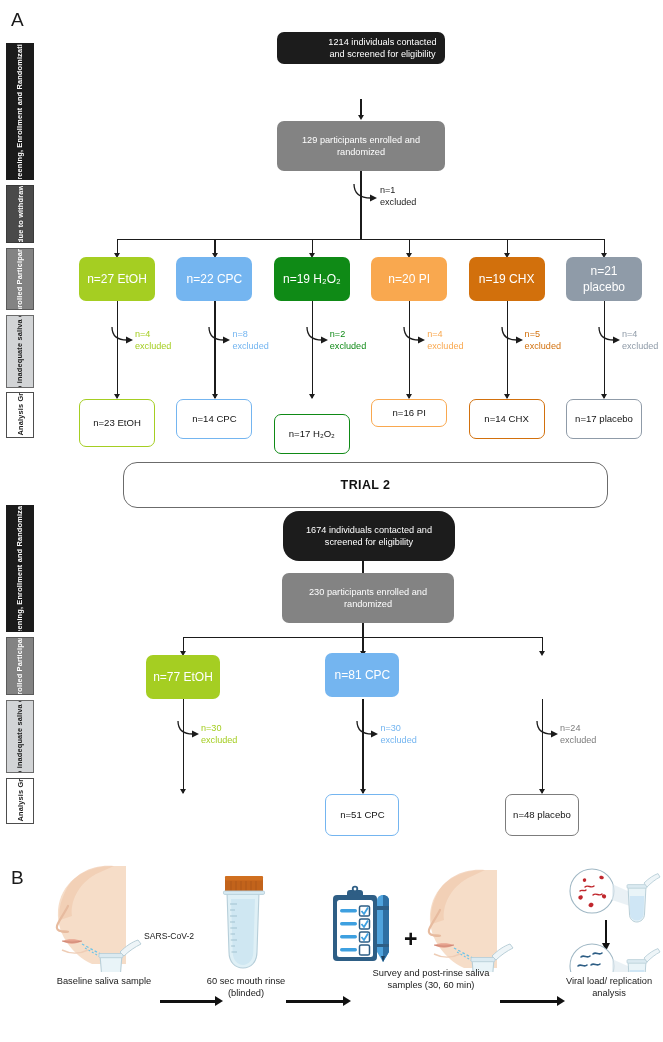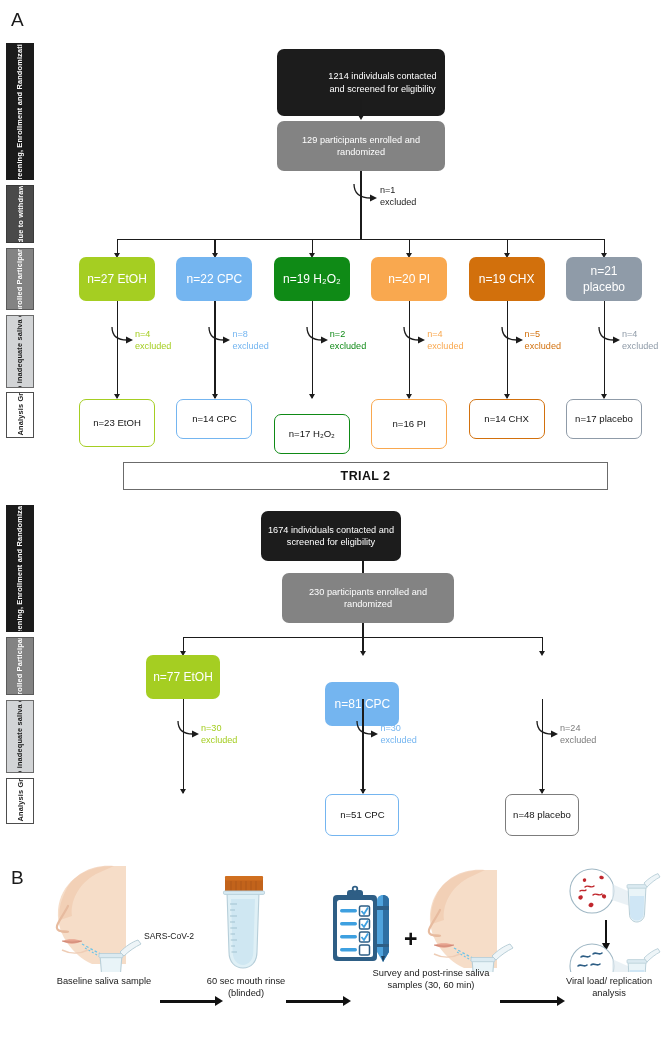--- a/index.html
+++ b/index.html
@@ -113,21 +113,21 @@
   <div class="abs stage-label sl-mid" style="left:6px; top:248px; width:28px; height:62px;">
     <span>Enrolled Participants</span>
   </div>
   <div class="abs stage-label sl-light" style="left:6px; top:315px; width:28px; height:73px;">
     <span>Excluded due to inadequate saliva or copy number</span>
   </div>
   <div class="abs stage-label sl-white" style="left:6px; top:392px; width:28px; height:46px;">
     <span>Final Analysis Groups</span>
   </div>
 
-  <div class="abs fbox screened" style="left:277px; top:49px; width:168px; height:67px;padding-left:48px;">1214 individuals contacted and screened for eligibility</div>
+  <div class="abs fbox screened" style="left:277px; top:32px; width:168px; height:32px;padding-left:48px;">1214 individuals contacted and screened for eligibility</div>
 
   <div class="abs vline" style="left:360.4px; top:99px; height:18px;"></div>
   <div class="abs arrowhead" style="left:357.5px; top:115px;"></div>
 
   <div class="abs fbox random" style="left:277px; top:121px; width:168px; height:50px;">129 participants enrolled and randomized</div>
 
   <div class="abs vline" style="left:360.4px; top:171px; height:68px;"></div>
 
   <svg class="abs curve" style="left:352px; top:184px;" width="30" height="24">
     <path d="M2,0 C2,11 9,14 19,14" stroke="#1b1b1b" stroke-width="1.3" fill="none"></path>
@@ -195,21 +195,21 @@
   <div class="abs vline" style="left:409.2px; top:301px; height:97px;"></div>
   <div class="abs arrowhead" style="left:406.3px; top:394px;"></div>
   <svg class="abs curve" style="left:402.2px; top:327px;" width="28" height="22">
     <path d="M2,0 C2,10 8,13 17,13" stroke="#1b1b1b" stroke-width="1.3" fill="none"></path>
     <polygon points="16,9.6 23,13 16,16.4" fill="#1b1b1b"></polygon>
   </svg>
   <div class="abs excluded" id="t1x3" style="left:427.2px; top:329px;">
     <span class="n" style="color: rgb(249, 168, 79);">n=4</span>
     <span class="w" style="color: rgb(249, 168, 79);">excluded</span>
   </div>
-  <div class="abs fbox final" id="t1f3" style="left: 371.2px; top: 399px; width: 76px; height: 50px; border-color: rgb(249, 168, 79);">n=16 PI</div>
+  <div class="abs fbox final" id="t1f3" style="left: 371.2px; top: 399px; width: 76px; height: 28px; border-color: rgb(249, 168, 79);">n=16 PI</div>
 
   <div class="abs fbox group" id="t1g4" style="left: 468.6px; top: 257px; width: 76px; height: 44px; background: rgb(210, 112, 12); color: rgb(255, 255, 255);">n=19 CHX</div>
   <div class="abs vline" style="left:506.6px; top:301px; height:97px;"></div>
   <div class="abs arrowhead" style="left:503.7px; top:394px;"></div>
   <svg class="abs curve" style="left:499.6px; top:327px;" width="28" height="22">
     <path d="M2,0 C2,10 8,13 17,13" stroke="#1b1b1b" stroke-width="1.3" fill="none"></path>
     <polygon points="16,9.6 23,13 16,16.4" fill="#1b1b1b"></polygon>
   </svg>
   <div class="abs excluded" id="t1x4" style="left:524.6px; top:329px;">
     <span class="n" style="color: rgb(210, 112, 12);">n=5</span>
@@ -223,36 +223,36 @@
   <svg class="abs curve" style="left:597px; top:327px;" width="28" height="22">
     <path d="M2,0 C2,10 8,13 17,13" stroke="#1b1b1b" stroke-width="1.3" fill="none"></path>
     <polygon points="16,9.6 23,13 16,16.4" fill="#1b1b1b"></polygon>
   </svg>
   <div class="abs excluded" id="t1x5" style="left:622px; top:329px;">
     <span class="n" style="color: rgb(143, 155, 168);">n=4</span>
     <span class="w" style="color: rgb(143, 155, 168);">excluded</span>
   </div>
   <div class="abs fbox final" id="t1f5" style="left: 566px; top: 399px; width: 76px; height: 40px; border-color: rgb(143, 155, 168);">n=17 placebo</div>
 
-  <div class="abs trial-title" style="left:123px; top:462px; width:485px; height:28px;">TRIAL 2</div>
+  <div class="abs trial-title" style="left:123px; top:462px; width:485px; height:46px;border-radius:14px;">TRIAL 2</div>
 
   <div class="abs stage-label sl-black" style="left:6px; top:505px; width:28px; height:127px;">
     <span>Screening, Enrollment and Randomization</span>
   </div>
   <div class="abs stage-label sl-mid" style="left:6px; top:637px; width:28px; height:58px;">
     <span>Enrolled Participants</span>
   </div>
   <div class="abs stage-label sl-light" style="left:6px; top:700px; width:28px; height:73px;">
     <span>Excluded due to inadequate saliva or copy number</span>
   </div>
   <div class="abs stage-label sl-white" style="left:6px; top:778px; width:28px; height:46px;">
     <span>Final Analysis Groups</span>
   </div>
 
-  <div class="abs fbox screened" style="left:261px; top:511px; width:140px; height:50px;">1674 individuals contacted and screened for eligibility</div>
+  <div class="abs fbox screened" style="left:283px; top:511px; width:172px; height:50px;border-radius:16px;">1674 individuals contacted and screened for eligibility</div>
   <div class="abs vline" style="left:362.4px; top:561px; height:18px;"></div>
   <div class="abs arrowhead" style="left:359.5px; top:577px;"></div>
   <div class="abs fbox random" style="left:282px; top:573px; width:172px; height:50px;">230 participants enrolled and randomized</div>
 
   <div class="abs vline" style="left:362.4px; top:623px; height:15px;"></div>
   <div class="abs hline" style="left:183px; top:637px; width:359px;"></div>
   <div class="abs vline" style="left:183px;   top:637px; height:16px;"></div>
   <div class="abs arrowhead" style="left:180.1px; top:651px;"></div>
   <div class="abs vline" style="left:362.4px; top:637px; height:16px;"></div>
   <div class="abs arrowhead" style="left:359.5px; top:651px;"></div>
@@ -264,21 +264,21 @@
   <div class="abs arrowhead" style="left:180.1px; top:789px;"></div>
   <svg class="abs curve" style="left:176px; top:721px;" width="28" height="22">
     <path d="M2,0 C2,10 8,13 17,13" stroke="#1b1b1b" stroke-width="1.3" fill="none"></path>
     <polygon points="16,9.6 23,13 16,16.4" fill="#1b1b1b"></polygon>
   </svg>
   <div class="abs excluded" id="t2x0" style="left:201px; top:723px;">
     <span class="n" style="color: rgb(165, 206, 34);">n=30</span>
     <span class="w" style="color: rgb(165, 206, 34);">excluded</span>
   </div>
 
-  <div class="abs fbox group" id="t2g1" style="left: 325.4px; top: 682px; width: 74px; height: 44px; background: rgb(116, 181, 240); color: rgb(255, 255, 255);">n=81 CPC</div>
+  <div class="abs fbox group" id="t2g1" style="left: 325.4px; top: 653px; width: 74px; height: 44px; background: rgb(116, 181, 240); color: rgb(255, 255, 255);">n=81 CPC</div>
   <div class="abs vline" style="left:362.4px; top:699px; height:94px;"></div>
   <div class="abs arrowhead" style="left:359.5px; top:789px;"></div>
   <svg class="abs curve" style="left:355.4px; top:721px;" width="28" height="22">
     <path d="M2,0 C2,10 8,13 17,13" stroke="#1b1b1b" stroke-width="1.3" fill="none"></path>
     <polygon points="16,9.6 23,13 16,16.4" fill="#1b1b1b"></polygon>
   </svg>
   <div class="abs excluded" id="t2x1" style="left:380.4px; top:723px;">
     <span class="n" style="color: rgb(116, 181, 240);">n=30</span>
     <span class="w" style="color: rgb(116, 181, 240);">excluded</span>
   </div>

